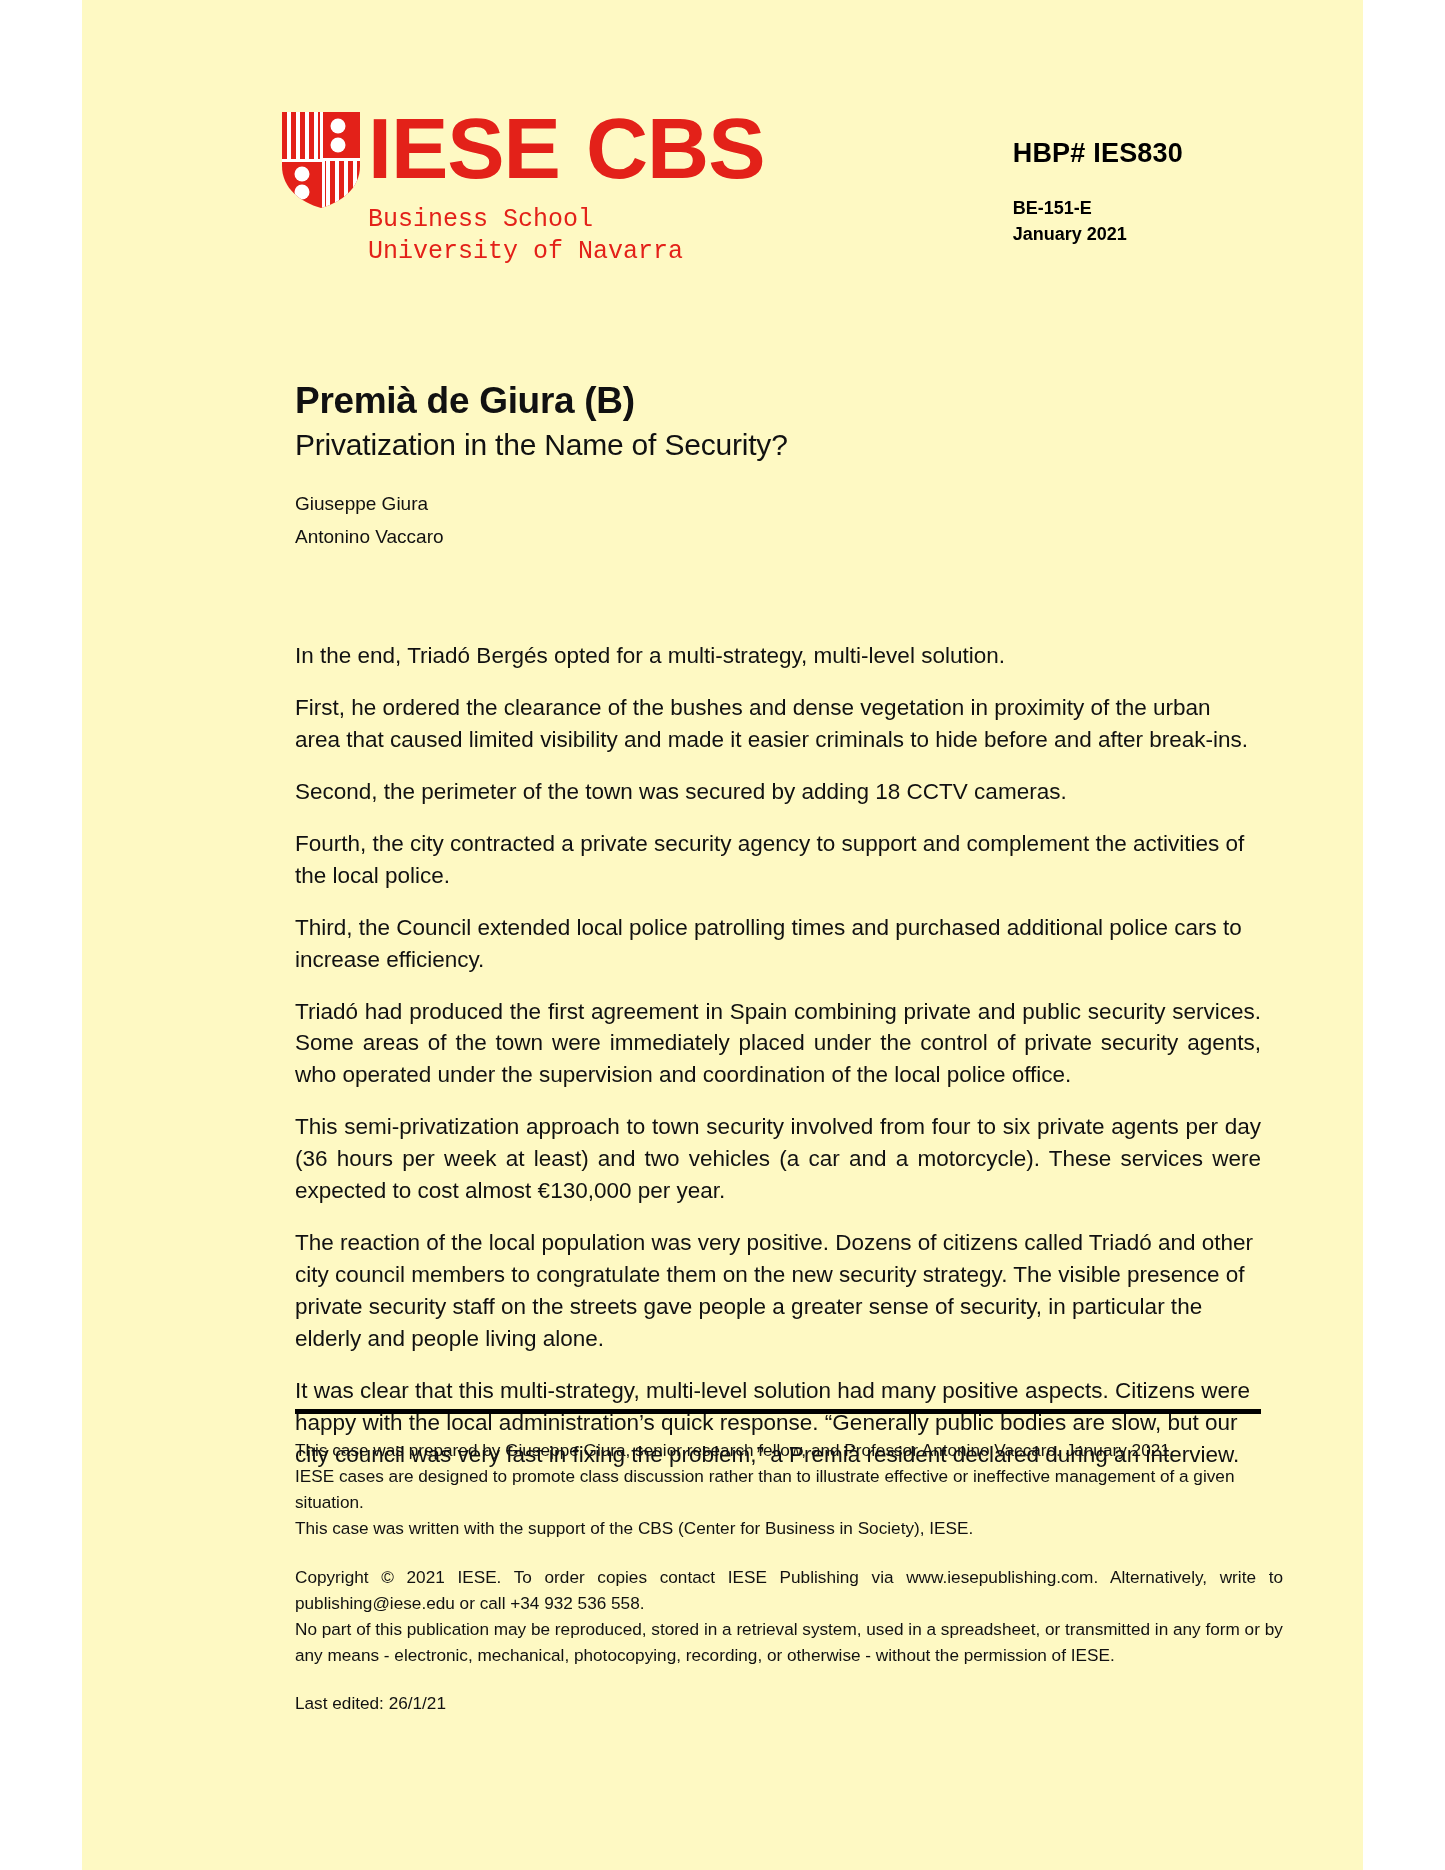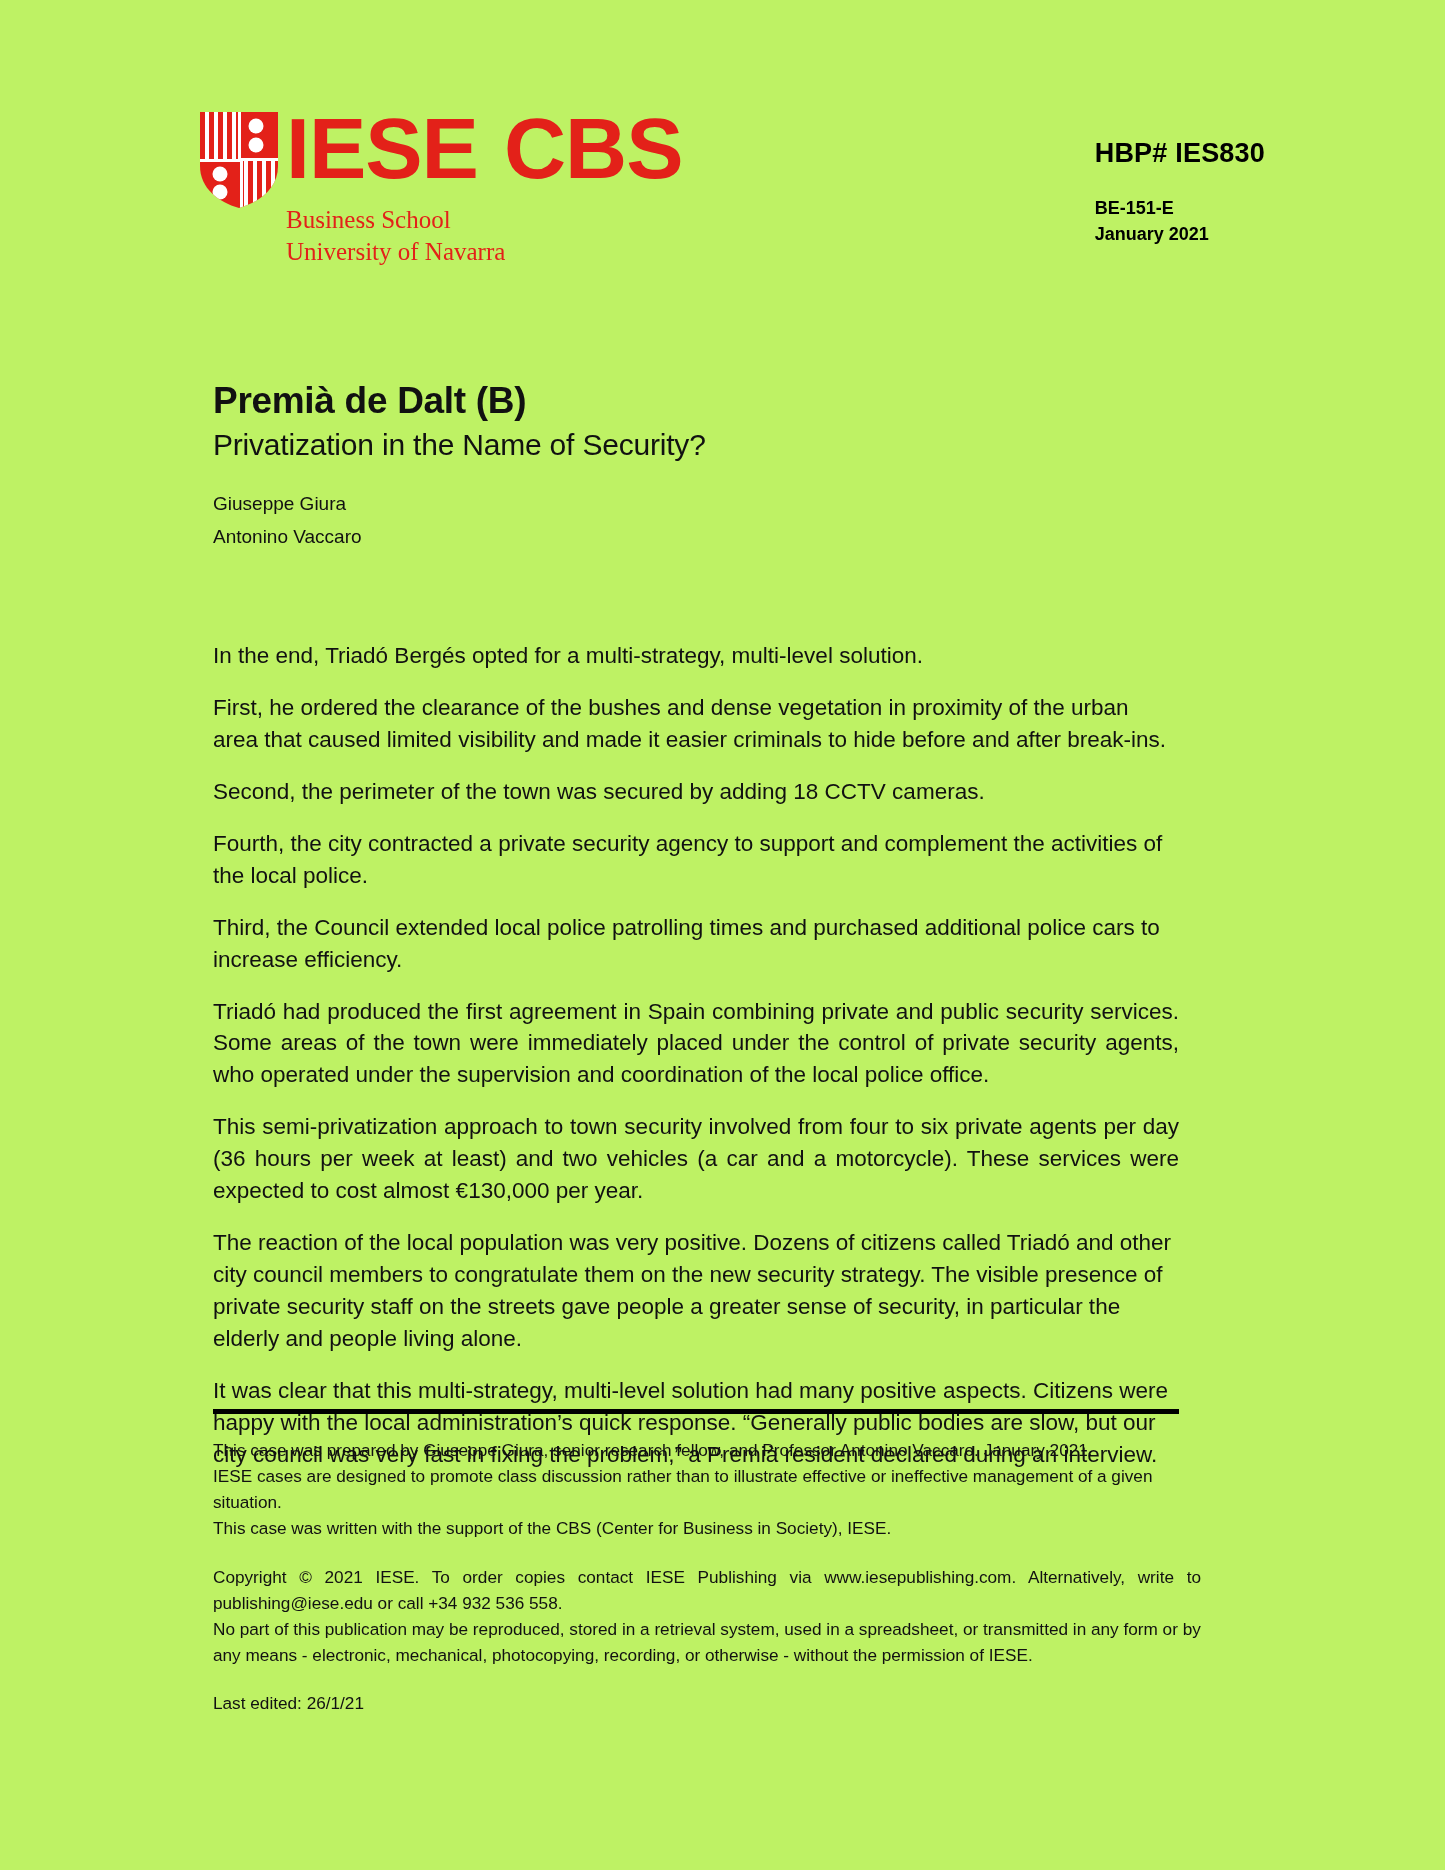--- a/index.html
+++ b/index.html
@@ -7,24 +7,24 @@
     padding: 0;
     background: #ffffff;
   }
   body {
     font-family: "Liberation Sans", sans-serif;
     color: #111111;
     -webkit-font-smoothing: antialiased;
   }
   .page {
     position: relative;
-    width: 1445px;
+    width: 1281px;
     height: 1870px;
     margin: 0 auto;
-    background: #bef264;
+    background: #fef9c3;
     box-sizing: border-box;
     overflow: hidden;
   }
 
   
   .header {
     position: absolute;
     top: 100px;
     left: 180px;
     right: 180px;
@@ -58,21 +58,21 @@
     white-space: nowrap;
   }
   .wordmark .gap { display:inline-block; width: 26px; }
   .logo-sub {
     margin-left: 86px;
     margin-top: -4px;
     color: #E32119;
     font-size: 25px;
     font-weight: normal;
     line-height: 1.28;
-    font-family: Liberation Serif, serif;
+    font-family: Liberation Mono, monospace;
   }
   .logo-sub div { white-space: nowrap; }
 
   .header-right {
     position: absolute;
     right: 0;
     top: 38px;
   }
   .hbp {
     font-size: 27px;
@@ -216,21 +216,21 @@
       <div class="hbp">HBP# IES830</div>
       <div class="doc-codes">
         <div>BE-151-E</div>
         <div>January 2021</div>
       </div>
     </div>
 
   </div>
 
   <div class="titleblock">
-    <h1 class="doc-title">Premià de Dalt (B)</h1>
+    <h1 class="doc-title">Premià de Giura (B)</h1>
     <div class="doc-subtitle">Privatization in the Name of Security?</div>
     <div class="authors">
       <div class="author">Giuseppe Giura</div>
       <div class="author">Antonino Vaccaro</div>
     </div>
   </div>
 
   <div class="body">
     <p class="para">In the end, Triadó Bergés opted for a multi-strategy, multi-level solution.</p>
     <p class="para">First, he ordered the clearance of the bushes and dense vegetation in proximity of the urban area that caused limited visibility and made it easier criminals to hide before and after break-ins.</p>

